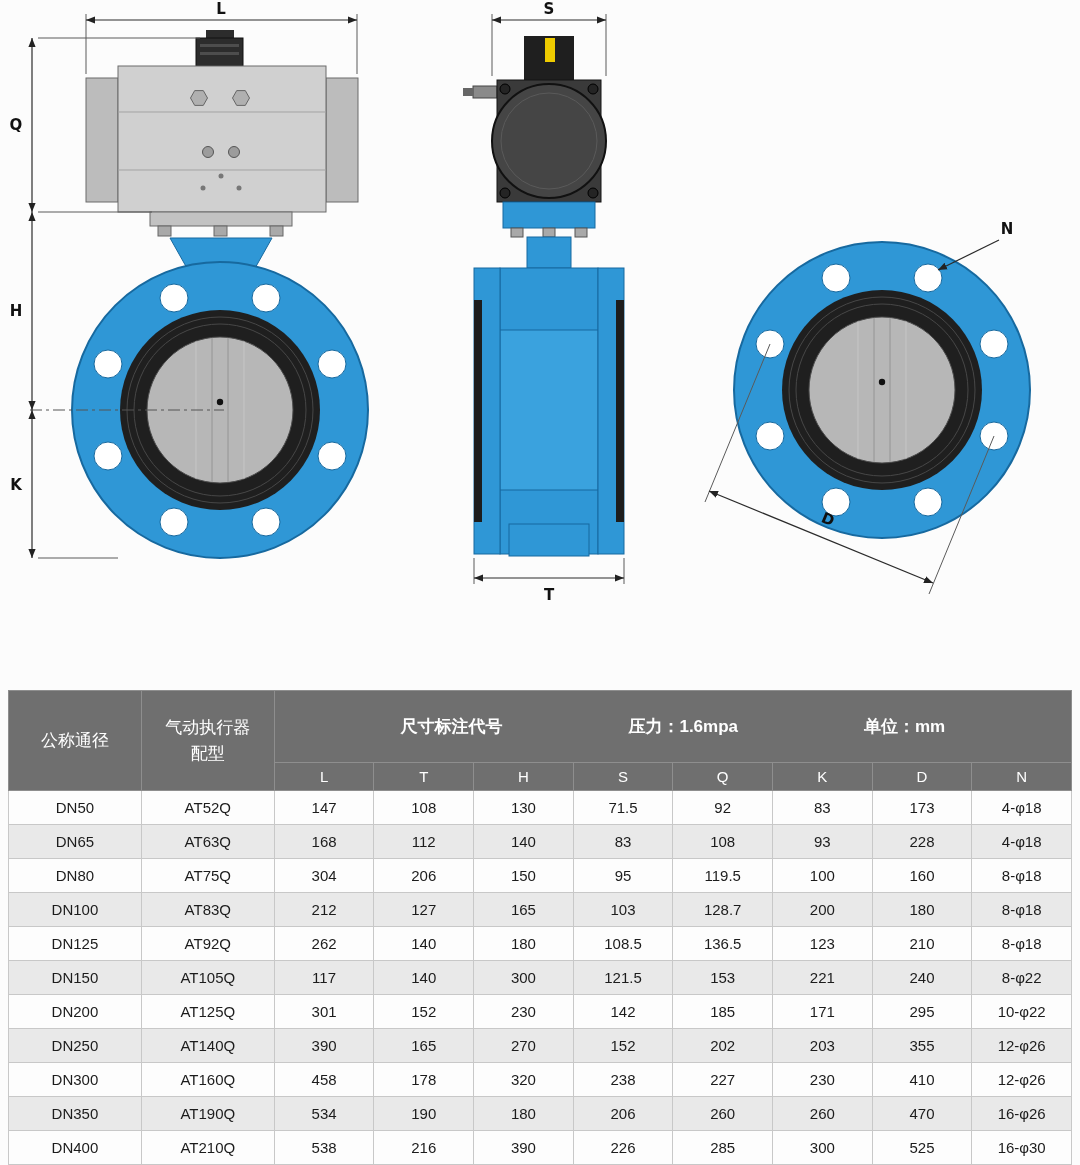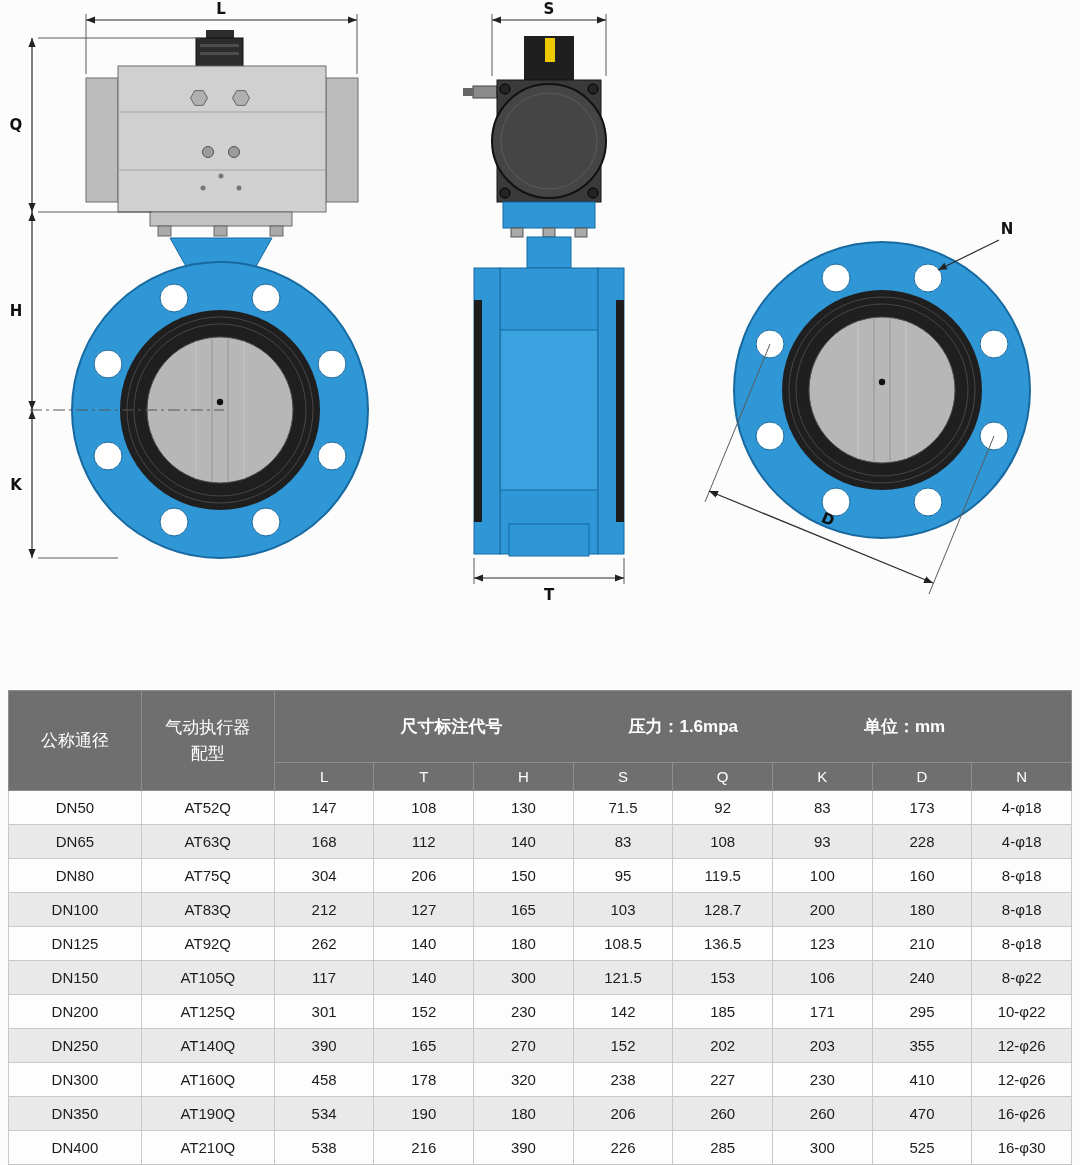--- a/index.html
+++ b/index.html
@@ -284,21 +284,21 @@
           <td>8-φ18</td>
         </tr>
         <tr>
           <td>DN150</td>
           <td>AT105Q</td>
           <td>117</td>
           <td>140</td>
           <td>300</td>
           <td>121.5</td>
           <td>153</td>
-          <td>106</td>
+          <td>221</td>
           <td>240</td>
           <td>8-φ22</td>
         </tr>
         <tr>
           <td>DN200</td>
           <td>AT125Q</td>
           <td>301</td>
           <td>152</td>
           <td>230</td>
           <td>142</td>

